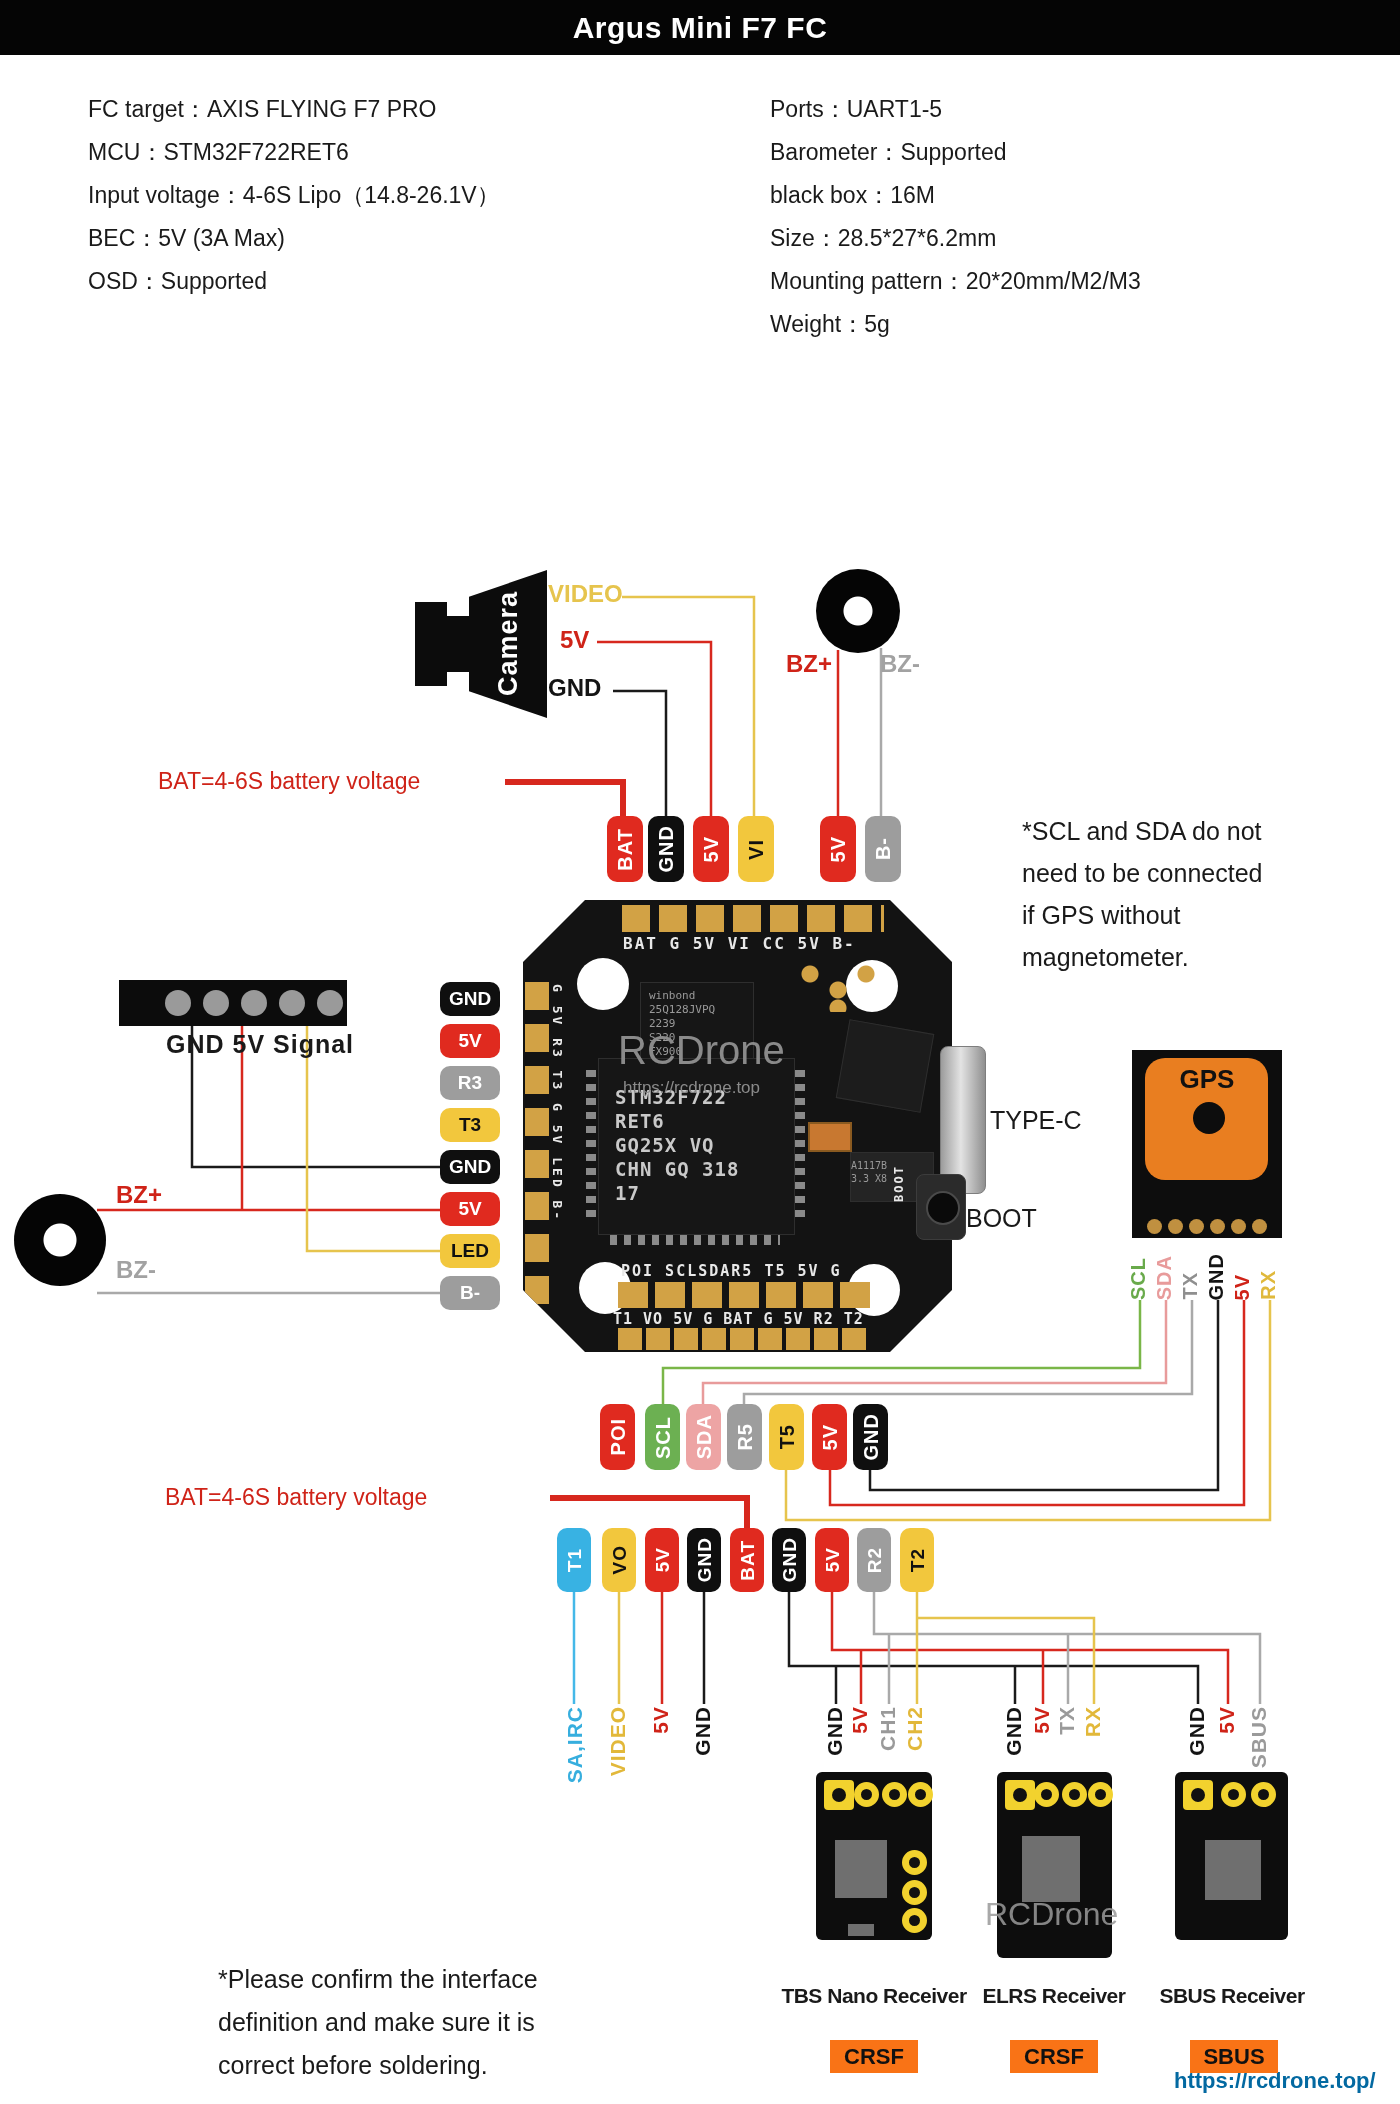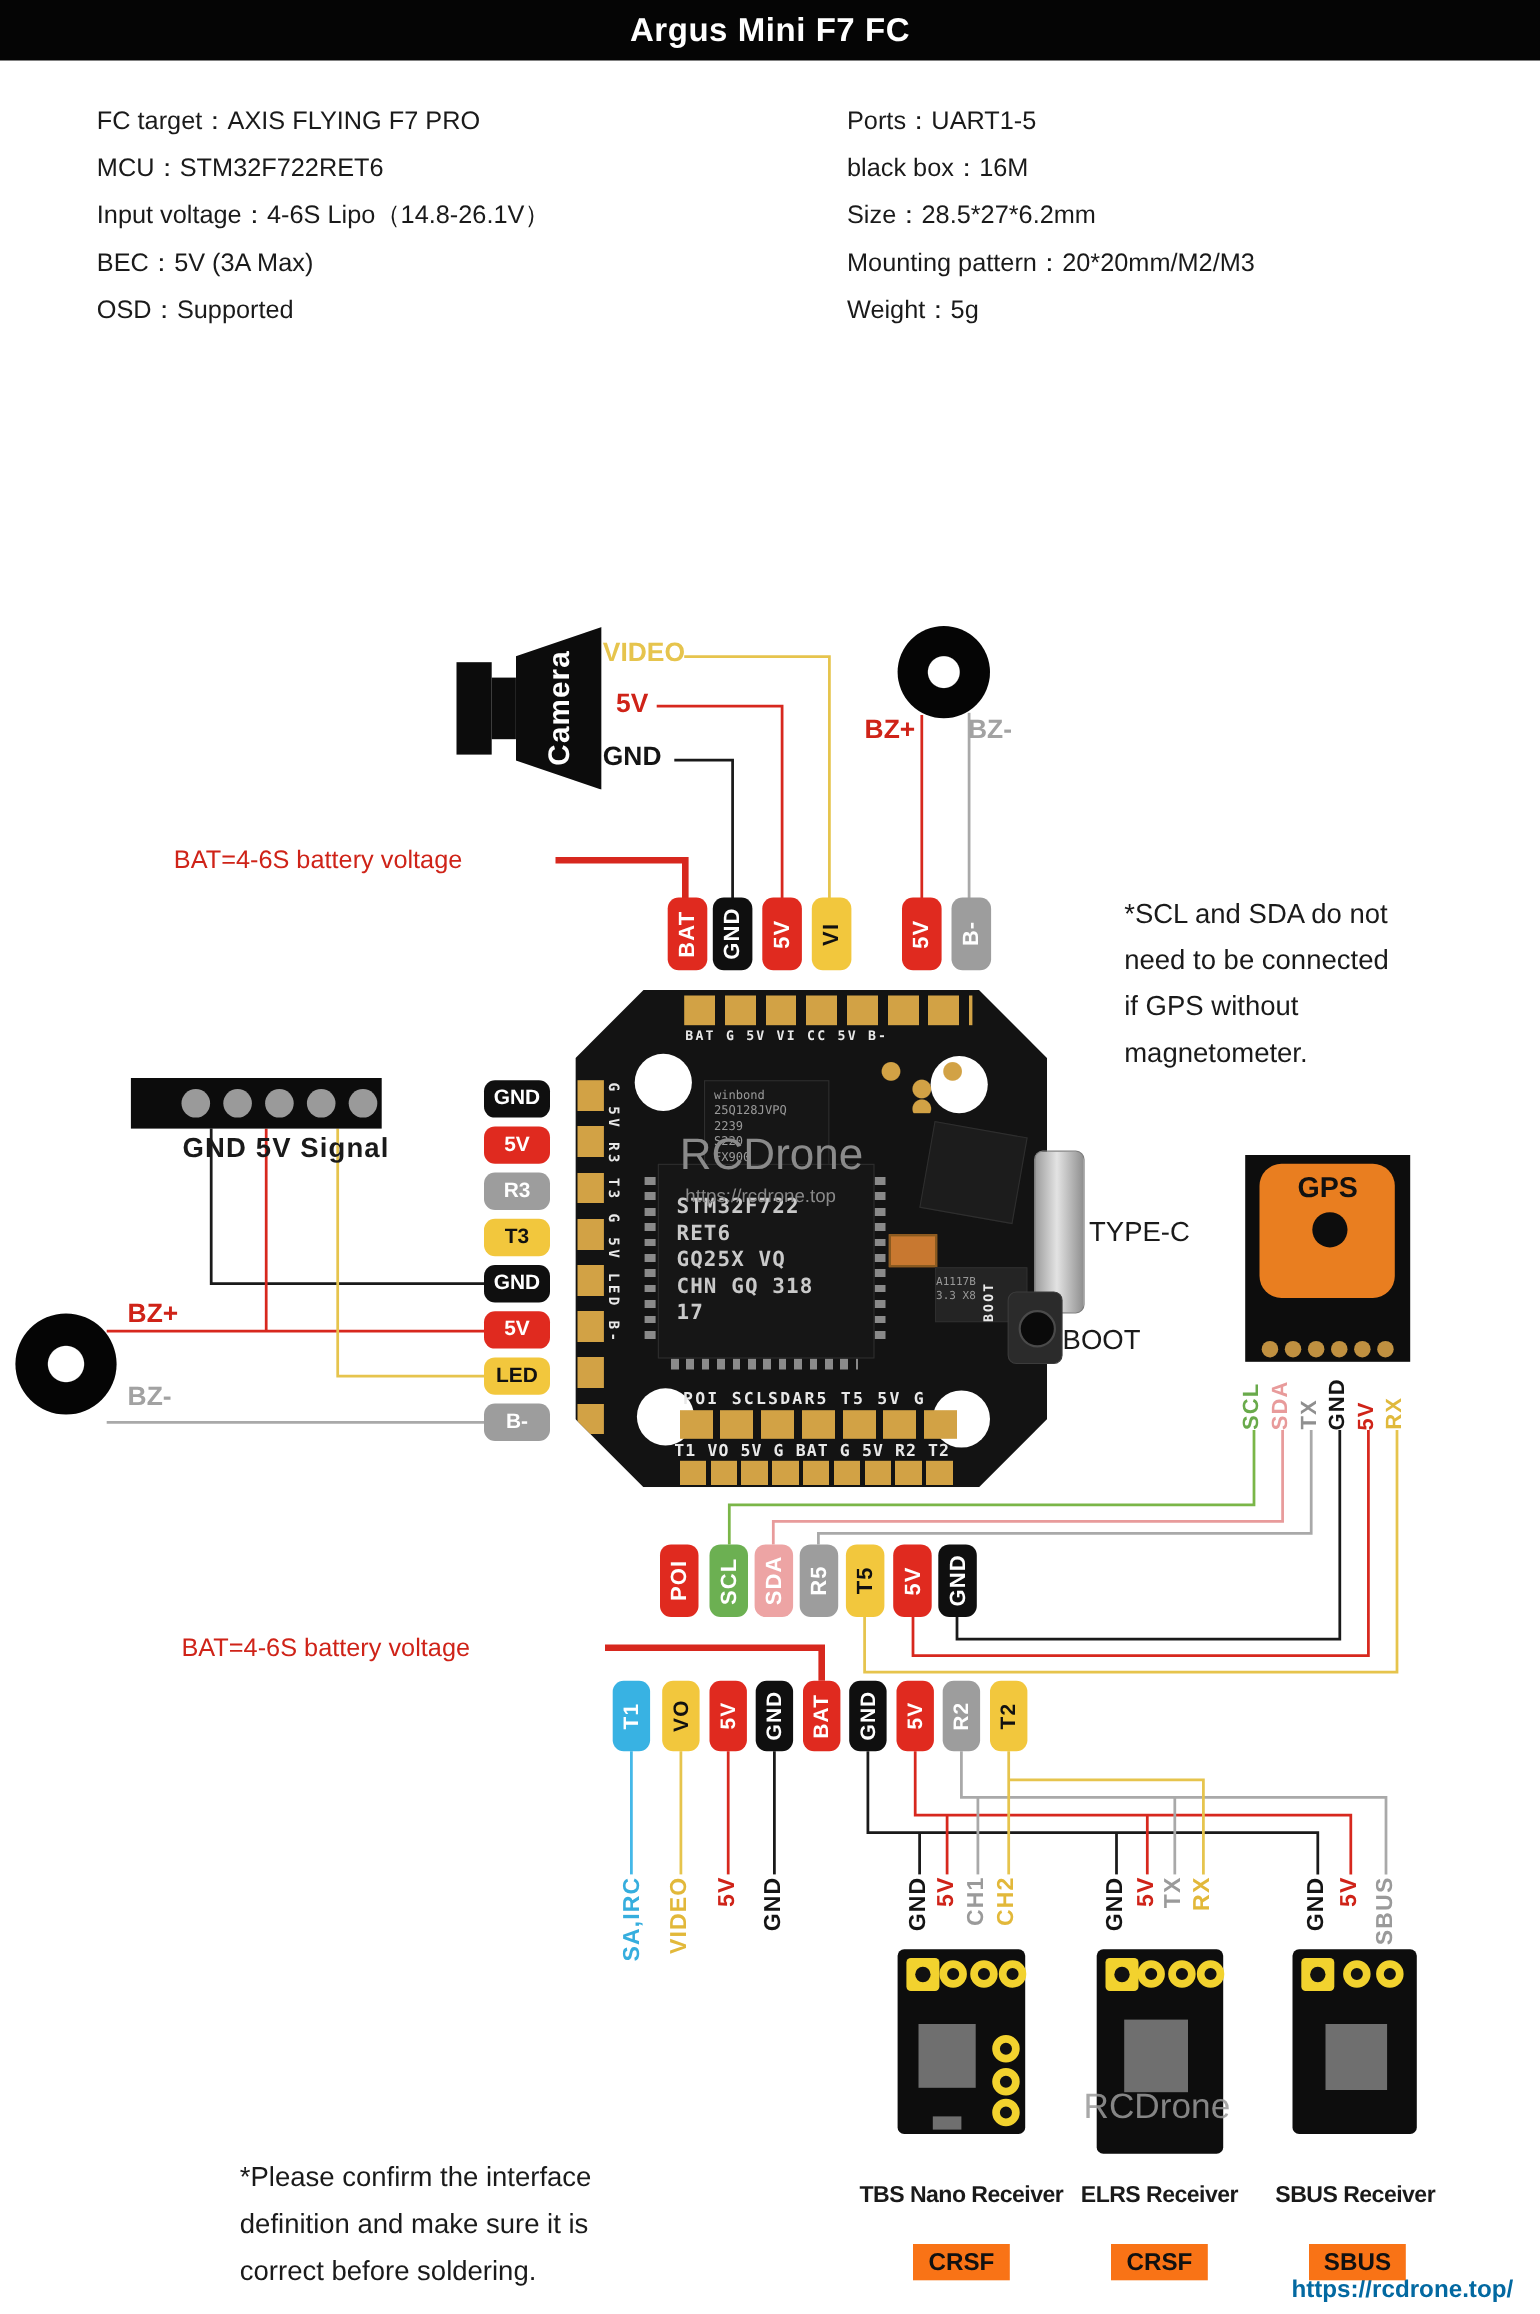--- a/index.html
+++ b/index.html
@@ -72,20 +72,21 @@
 
   <div class="abs speccol" id="specs-left" style="left:88px;top:88px;">
       <div class="spec-row"><span class="lbl">FC target：</span><span class="val">AXIS FLYING F7 PRO</span></div>
       <div class="spec-row"><span class="lbl">MCU：</span><span class="val">STM32F722RET6</span></div>
       <div class="spec-row"><span class="lbl">Input voltage：</span><span class="val">4-6S Lipo（14.8-26.1V）</span></div>
       <div class="spec-row"><span class="lbl">BEC：</span><span class="val">5V (3A Max)</span></div>
       <div class="spec-row"><span class="lbl">OSD：</span><span class="val">Supported</span></div>
     </div>
   <div class="abs speccol" id="specs-right" style="left:770px;top:88px;">
       <div class="spec-row"><span class="lbl">Ports：</span><span class="val">UART1-5</span></div>
+      <div class="spec-row"><span class="lbl">Barometer：</span><span class="val">Supported</span></div>
       <div class="spec-row"><span class="lbl">black box：</span><span class="val">16M</span></div>
       <div class="spec-row"><span class="lbl">Size：</span><span class="val">28.5*27*6.2mm</span></div>
       <div class="spec-row"><span class="lbl">Mounting pattern：</span><span class="val">20*20mm/M2/M3</span></div>
       <div class="spec-row"><span class="lbl">Weight：</span><span class="val">5g</span></div>
     </div>
 
   <svg class="abs wires" id="wires" width="1400" height="2104" viewBox="0 0 1400 2104">
       <polyline points="622,597 754,597 754,818" fill="none" stroke="#e6c44d" stroke-width="2.5"></polyline>
       <polyline points="597,642 711,642 711,818" fill="none" stroke="#d7281e" stroke-width="2.5"></polyline>
       <polyline points="613,691 666,691 666,818" fill="none" stroke="#1a1a1a" stroke-width="2.5"></polyline>
@@ -132,21 +133,21 @@
   <div class="buzzer" style="left:816px;top:569px;width:84px;height:84px;background:radial-gradient(circle at 50% 50%,#fff 0 14px,#050505 15px);"></div>
   <div class="buzzer" style="left:14px;top:1194px;width:92px;height:92px;background:radial-gradient(circle at 50% 50%,#fff 0 16px,#050505 17px);"></div>
 
   <div class="abs board">
     <div class="hole" style="left:54px;top:58px;"></div>
     <div class="hole" style="left:323px;top:60px;"></div>
     <div class="hole" style="left:56px;top:362px;"></div>
     <div class="hole" style="left:325px;top:364px;"></div>
 
     <div class="padrow" style="left:99px;top:5px;width:262px;height:27px;background:repeating-linear-gradient(90deg,#d2a245 0 28px,transparent 28px 37px);"></div>
-    <div class="silk" style="left:100px;top:34px;font-size:12px;letter-spacing:2px;">BAT G 5V VI CC 5V B-</div>
+    <div class="silk" style="left:100px;top:34px;font-size:16px;letter-spacing:2px;">BAT G 5V VI CC 5V B-</div>
 
     <div class="padrow" style="left:2px;top:82px;width:24px;height:332px;background:repeating-linear-gradient(180deg,#d2a245 0 28px,transparent 28px 42px);"></div>
     <div class="silk vtext" style="left:28px;top:84px;font-size:13px;writing-mode:vertical-rl;transform:none;letter-spacing:3px;">G 5V R3 T3 G 5V LED B-</div>
 
     <div class="chip" style="left:117px;top:50px;width:112px;height:92px;margin-top:32px;">
       <div id="winbond" style="padding:6px 8px;font-family:'DejaVu Sans Mono',monospace;font-size:11px;line-height:14px;color:#9a9a9a;">
           <div>winbond</div>
           <div>25Q128JVPQ</div>
           <div>2239</div>
           <div>S220</div>

